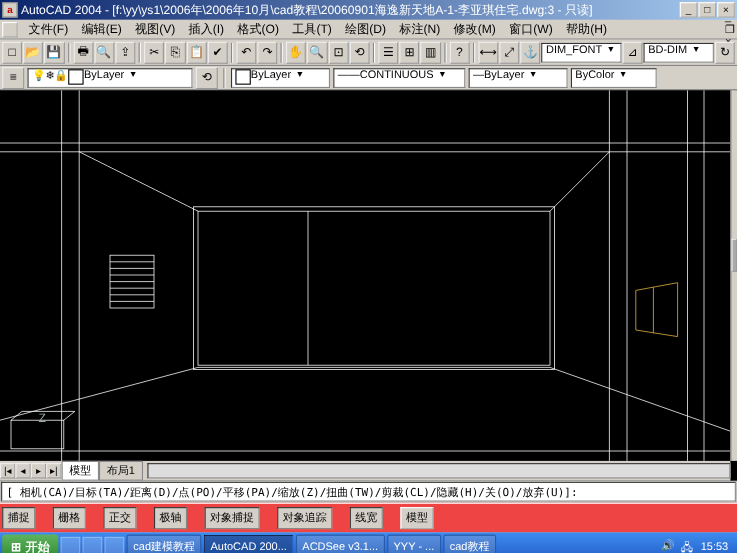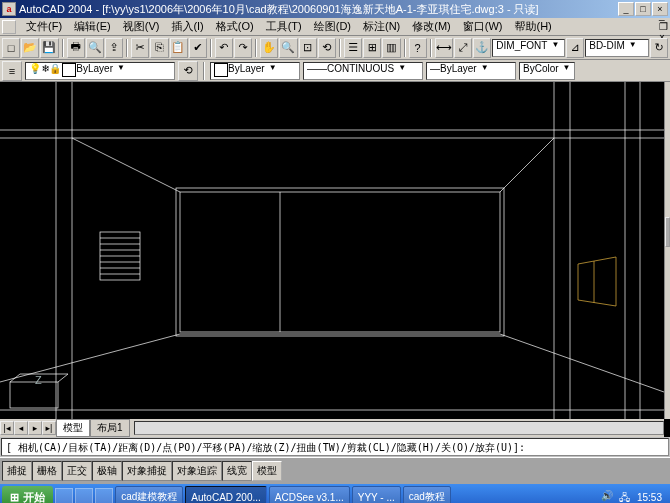--- a/index.html
+++ b/index.html
@@ -23,21 +23,21 @@
 .viewport-wrap { position: relative; height: 355px; background: #000; }
 .viewport { position: absolute; left: 0; top: 0; right: 6px; bottom: 18px; }
 .vscroll { position: absolute; right: 0; top: 0; width: 6px; bottom: 18px; background: #d4d0c8; border-left: 1px solid #888; }
 .vscroll .thumb { position: absolute; top: 40%; width: 100%; height: 30px; background: #aaa; border: 1px outset #eee; }
 .hscroll-row { position: absolute; left: 0; bottom: 0; right: 6px; height: 18px; background: #d4d0c8; display: flex; align-items: center; }
 .navbtn { width: 14px; height: 14px; border: 1px outset #eee; background: #d4d0c8; font-size: 9px; display: flex; align-items: center; justify-content: center; }
 .tab { padding: 1px 6px; background: #d4d0c8; border: 1px solid #888; font-size: 10px; }
 .tab.active { background: #fff; }
 .hscroll-track { flex: 1; background: #ddd; height: 14px; border: 1px inset #888; margin-left: 4px; }
 .cmdline { height: 18px; background: #fff; border: 1px inset #888; margin: 1px; padding: 2px 4px; font-size: 10px; font-family: monospace; white-space: nowrap; overflow: hidden; }
-.statusbar { height: 20px; background: #a3a3a3; display: flex; align-items: center; padding: 13px 2px; border-top: 1px solid #fff; gap: 0; }
+.statusbar { height: 20px; background: #ef4444; display: flex; align-items: center; padding: 13px 2px; border-top: 1px solid #fff; gap: 16px; }
 .statusbar .sbtn { padding: 2px 4px; border: 1px inset #888; font-size: 10px; background: #d4d0c8; }
 .statusbar .sbtn.active { border: 1px outset #fff; }
 .taskbar { height: 26px; background: linear-gradient(to bottom, #3e8cf0, #215dc6); display: flex; align-items: center; padding: 0 2px; gap: 2px; }
 .startbtn { height: 22px; background: linear-gradient(to bottom, #5fb35f, #2e8b2e); color: #fff; border-radius: 3px; padding: 0 8px; display: flex; align-items: center; font-size: 11px; font-weight: bold; }
 .qlaunch { width: 18px; height: 18px; border: 1px solid rgba(255,255,255,0.3); background: rgba(255,255,255,0.2); }
 .taskbtn { height: 22px; background: linear-gradient(to bottom, #5a8fe0, #3b6fc0); color: #fff; border: 1px solid #2a5aa8; border-radius: 2px; padding: 0 5px; display: flex; align-items: center; font-size: 10px; white-space: nowrap; overflow: hidden; max-width: 90px; text-align: right; }
 .taskbtn.active { background: linear-gradient(to bottom, #2a5aa8, #1a4a98); border: 1px inset #1a3a78; }
 .tray { margin-left: auto; display: flex; align-items: center; gap: 4px; color: #fff; font-size: 10px; padding: 0 6px; }
 .tray .ticon { width: 14px; height: 14px; }
 svg { display: block; }
@@ -131,21 +131,21 @@
   </span>
   <span class="tbtn">⟲</span>
   <span class="tsep"></span>
   <span class="tcombo" style="width:90px">
     <span class="layer-swatch"></span>
     <span>ByLayer</span>
       <span class="dd">▼</span>
   </span>
   <span class="tcombo" style="width:120px">—— <span>CONTINUOUS</span><span class="dd">▼</span></span>
   <span class="tcombo" style="width:90px">— <span>ByLayer</span><span class="dd">▼</span></span>
-  <span class="tcombo" style="width:56px">
+  <span class="tcombo" style="width:78px">
       <span>ByColor</span>
       <span class="dd">▼</span>
     </span>
 </div>
 
 <div class="viewport-wrap">
   <div class="viewport">
     <svg width="100%" height="100%" viewBox="0 0 664 337">
       <g stroke="#fff" stroke-width="0.7" fill="none">
 

